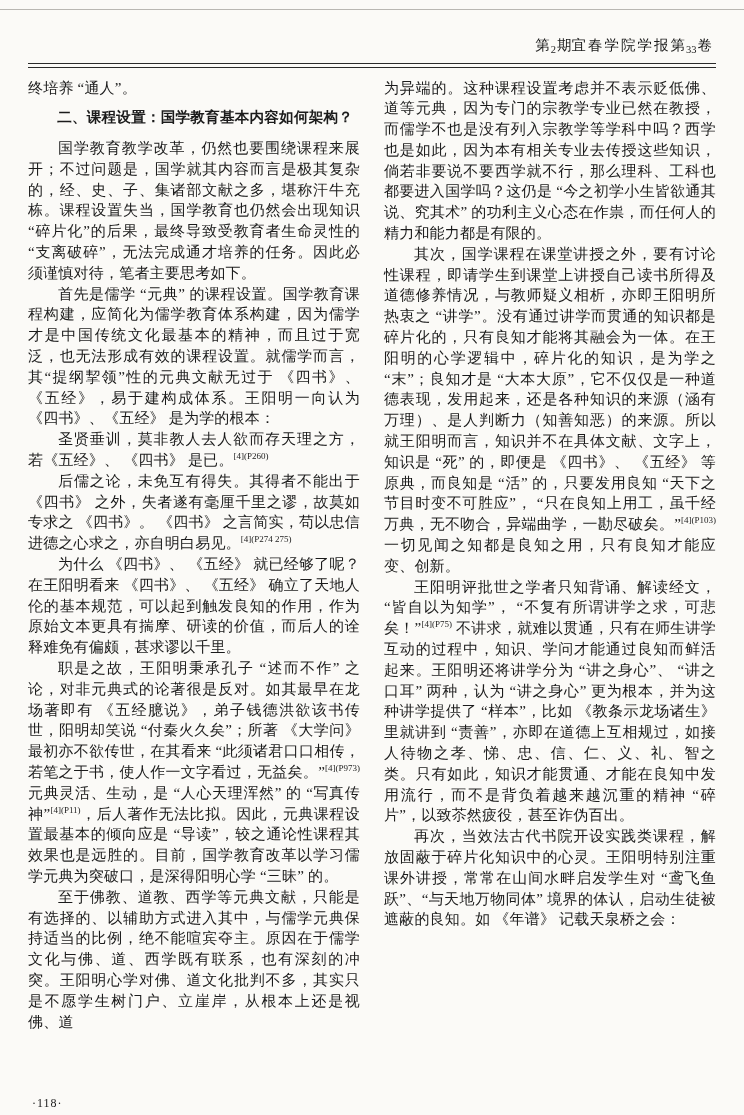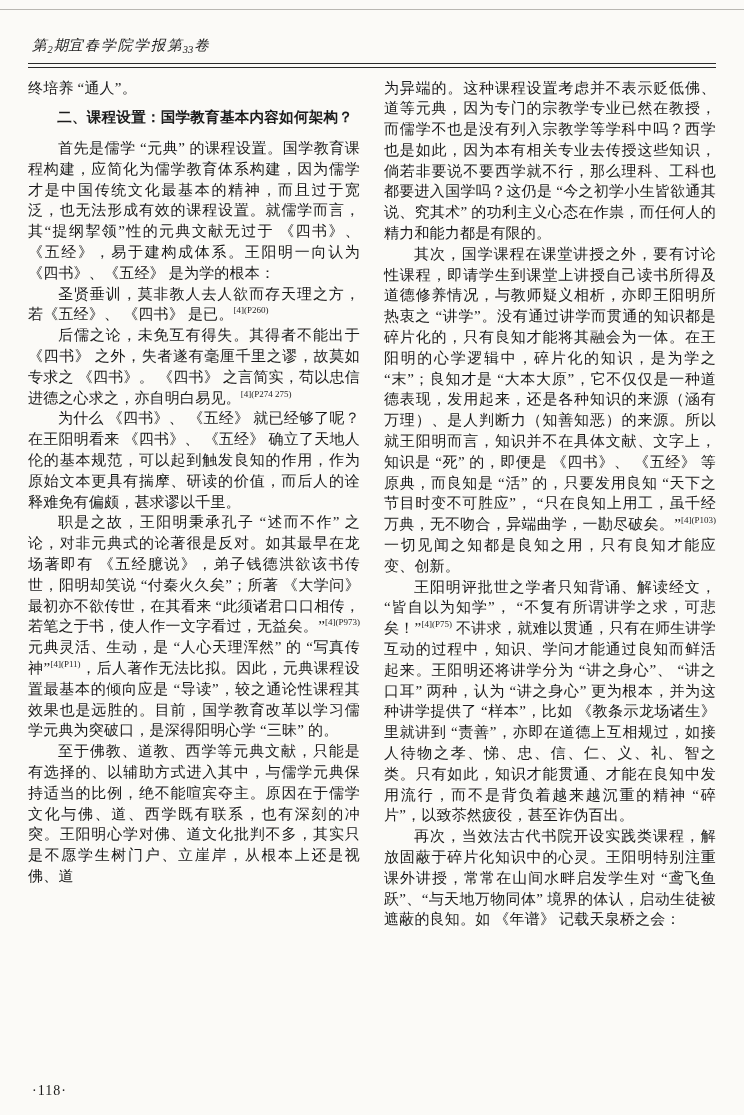--- a/index.html
+++ b/index.html
@@ -16,24 +16,23 @@
     padding: 26px 28px 0 28px;
     overflow: hidden;
     color: #1b1b1b;
   }
   .scan-topline {
     position: absolute; top: 9px; left: 0;
     width: 744px; height: 1px;
     background: #b9b7b2;
   }
   header.page-header {
-    display: flex; justify-content: flex-start; align-items: baseline;
+    display: flex; justify-content: flex-end; align-items: baseline;
     font-size: 14.5px;
     padding: 10px 4px 6px 4px;
-    font-style: italic;
   }
   .hdr-num { font-size: 10.5px; position: relative; top: 3px; padding: 0 1px; }
   .journal-title { letter-spacing: 2px; }
   .double-rule {
     height: 2.5px;
     border-top: 1.6px solid #2a2a2a;
     border-bottom: 1.6px solid #2a2a2a;
     margin: 2px 0 10px 0;
   }
   .columns {
@@ -55,42 +54,43 @@
     margin: 9px 0 10px 0;
     font-size: 14.6px;
   }
   sup.cite {
     font-size: 9px;
     line-height: 0;
     letter-spacing: 0;
     margin-top: 32px;
   }
   footer.page-footer {
-    position: absolute; left: 32px; bottom: 16px;
-    font-size: 14px; letter-spacing: 1px;
+    position: absolute; left: 32px; bottom: 4px;
+    font-size: 12px; letter-spacing: 1px;
   }
 </style>
 </head>
 <body>
 
 <div class="page">
   <div class="scan-topline"></div>
 
   <header class="page-header">
     <span><span>第</span><span class="hdr-num">2</span><span>期</span></span>
     <span class="journal-title">宜春学院学报</span>
     <span><span>第</span><span class="hdr-num">33</span><span>卷</span></span>
   </header>
 
   <div class="double-rule"></div>
 
   <main class="columns">
     <section class="col" id="col-left">
         <p class="para continuation"><span>终培养 “通人”。</span></p>
         <p class="para heading"><span>二、课程设置：国学教育基本内容如何架构？</span></p>
+        <p class="para body"><span>国学教育教学改革，仍然也要围绕课程来展开；不过问题是，国学就其内容而言是极其复杂的，经、史、子、集诸部文献之多，堪称汗牛充栋。课程设置失当，国学教育也仍然会出现知识“碎片化”的后果，最终导致受教育者生命灵性的“支离破碎”，无法完成通才培养的任务。因此必须谨慎对待，笔者主要思考如下。</span></p>
         <p class="para body"><span>首先是儒学 “元典” 的课程设置。国学教育课程构建，应简化为儒学教育体系构建，因为儒学才是中国传统文化最基本的精神，而且过于宽泛，也无法形成有效的课程设置。就儒学而言，其“提纲挈领”性的元典文献无过于 《四书》、 《五经》，易于建构成体系。王阳明一向认为 《四书》、《五经》 是为学的根本：</span></p>
         <p class="para body"><span>圣贤垂训，莫非教人去人欲而存天理之方，若《五经》、 《四书》 是已。</span><sup class="cite">[4](P260)</sup></p>
         <p class="para body"><span>后儒之论，未免互有得失。其得者不能出于《四书》 之外，失者遂有毫厘千里之谬，故莫如专求之 《四书》。 《四书》 之言简实，苟以忠信进德之心求之，亦自明白易见。</span><sup class="cite">[4](P274 275)</sup></p>
         <p class="para body"><span>为什么 《四书》、 《五经》 就已经够了呢？在王阳明看来 《四书》、 《五经》 确立了天地人伦的基本规范，可以起到触发良知的作用，作为原始文本更具有揣摩、研读的价值，而后人的诠释难免有偏颇，甚求谬以千里。</span></p>
         <p class="para body"><span>职是之故，王阳明秉承孔子 “述而不作” 之论，对非元典式的论著很是反对。如其最早在龙场著即有 《五经臆说》，弟子钱德洪欲该书传世，阳明却笑说 “付秦火久矣”；所著 《大学问》 最初亦不欲传世，在其看来 “此须诸君口口相传，若笔之于书，使人作一文字看过，无益矣。”</span><sup class="cite">[4](P973)</sup><span> 元典灵活、生动，是 “人心天理浑然” 的 “写真传神”</span><sup class="cite">[4](P11)</sup><span>，后人著作无法比拟。因此，元典课程设置最基本的倾向应是 “导读”，较之通论性课程其效果也是远胜的。目前，国学教育改革以学习儒学元典为突破口，是深得阳明心学 “三昧” 的。</span></p>
         <p class="para body"><span>至于佛教、道教、西学等元典文献，只能是有选择的、以辅助方式进入其中，与儒学元典保持适当的比例，绝不能喧宾夺主。原因在于儒学文化与佛、道、西学既有联系，也有深刻的冲突。王阳明心学对佛、道文化批判不多，其实只是不愿学生树门户、立崖岸，从根本上还是视佛、道</span></p>
       </section>
     <section class="col" id="col-right">
         <p class="para continuation"><span>为异端的。这种课程设置考虑并不表示贬低佛、道等元典，因为专门的宗教学专业已然在教授，而儒学不也是没有列入宗教学等学科中吗？西学也是如此，因为本有相关专业去传授这些知识，倘若非要说不要西学就不行，那么理科、工科也都要进入国学吗？这仍是 “今之初学小生皆欲通其说、究其术” 的功利主义心态在作祟，而任何人的精力和能力都是有限的。</span></p>
         <p class="para body"><span>其次，国学课程在课堂讲授之外，要有讨论性课程，即请学生到课堂上讲授自己读书所得及道德修养情况，与教师疑义相析，亦即王阳明所热衷之 “讲学”。没有通过讲学而贯通的知识都是碎片化的，只有良知才能将其融会为一体。在王阳明的心学逻辑中，碎片化的知识，是为学之 “末”；良知才是 “大本大原”，它不仅仅是一种道德表现，发用起来，还是各种知识的来源（涵有万理）、是人判断力（知善知恶）的来源。所以就王阳明而言，知识并不在具体文献、文字上，知识是 “死” 的，即便是 《四书》、 《五经》 等原典，而良知是 “活” 的，只要发用良知 “天下之节目时变不可胜应”， “只在良知上用工，虽千经万典，无不吻合，异端曲学，一勘尽破矣。”</span><sup class="cite">[4](P103)</sup><span> 一切见闻之知都是良知之用，只有良知才能应变、创新。</span></p>

